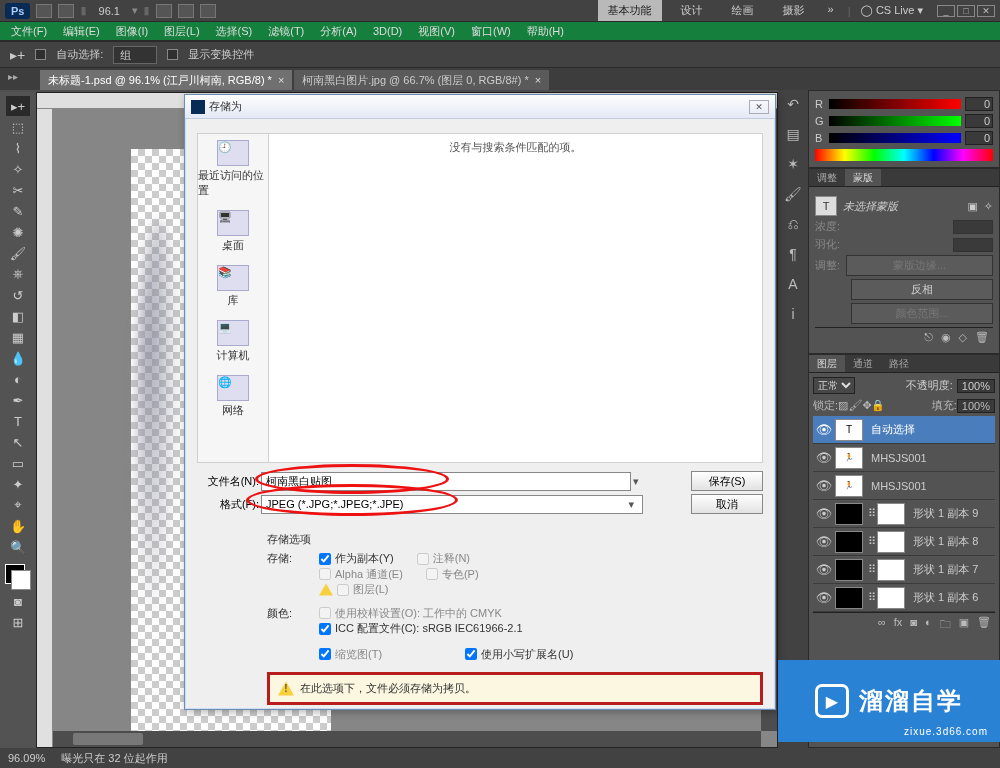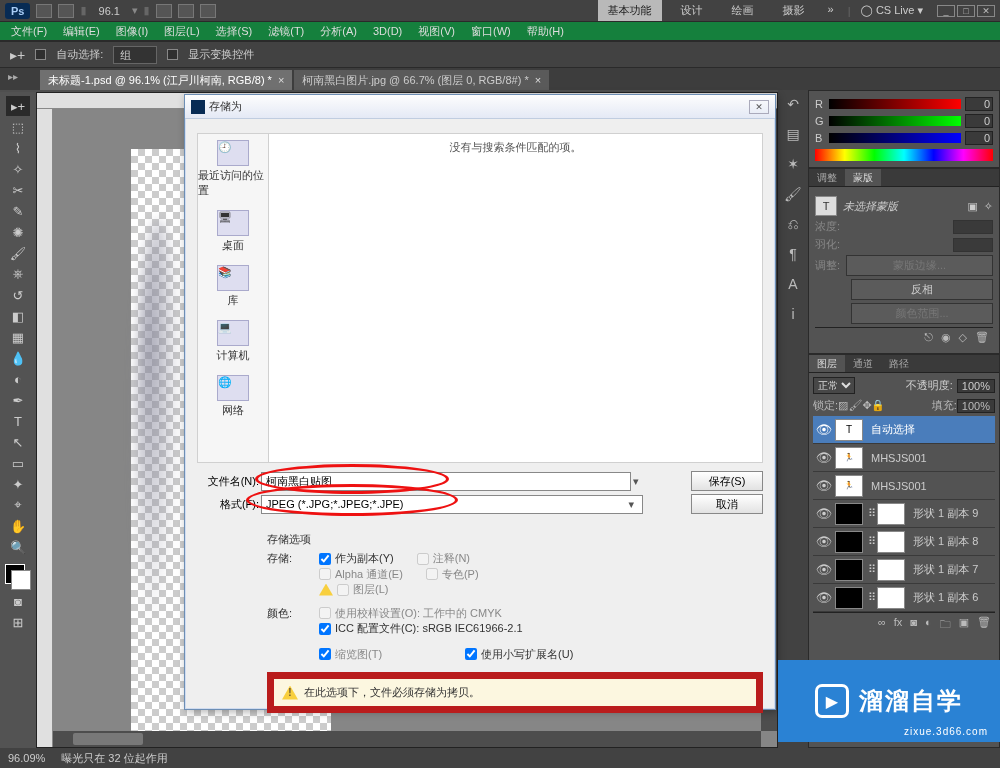--- a/index.html
+++ b/index.html
@@ -98,21 +98,21 @@
 .ring{position:absolute;border:3px solid #e11;border-radius:50%;pointer-events:none}
 .ring.r1{left:58px;top:-7px;width:194px;height:30px}
 .ring.r2{left:49px;top:13px;width:212px;height:32px}
 .saveopt{margin:18px 0 0 70px;color:#444}
 .saveopt .grp{display:flex;margin-bottom:3px}
 .saveopt .hdr{width:52px;color:#333}
 .saveopt .opts2{flex:1}
 .saveopt label{display:inline-flex;align-items:center;gap:4px;margin-right:20px;color:#888}
 .saveopt label.en{color:#333}
 .saveopt input[type=checkbox]{width:12px;height:12px}
-.warn{display:flex;align-items:center;gap:6px;border:7px solid #b91c1c;background:#fcf7e0;padding:6px 8px;margin:10px 0 0 70px;color:#333}
+.warn{display:flex;align-items:center;gap:6px;border:3px solid #b91c1c;background:#fcf7e0;padding:6px 8px;margin:10px 0 0 70px;color:#333}
 .warn .wi{width:16px;height:14px;background:#f8cf3e;clip-path:polygon(50% 0,100% 100%,0 100%);position:relative}
 .warn .wi:after{content:"!";position:absolute;left:0;right:0;text-align:center;top:1px;font-weight:bold;color:#653;font-size:10px}
 
 .wm{position:absolute;right:0;bottom:26px;width:222px;height:82px;background:#2a82d4;color:#fff;display:flex;align-items:center;justify-content:center;flex-direction:row;gap:10px}
 .wm .play{width:34px;height:34px;border:3px solid #fff;border-radius:7px;display:flex;align-items:center;justify-content:center;font-size:16px}
 .wm .txt{font-size:24px;font-weight:bold;letter-spacing:2px}
 .wm .sub{position:absolute;bottom:5px;right:12px;font-size:10px;letter-spacing:1px}
 </style>
 </head>
 <body>

